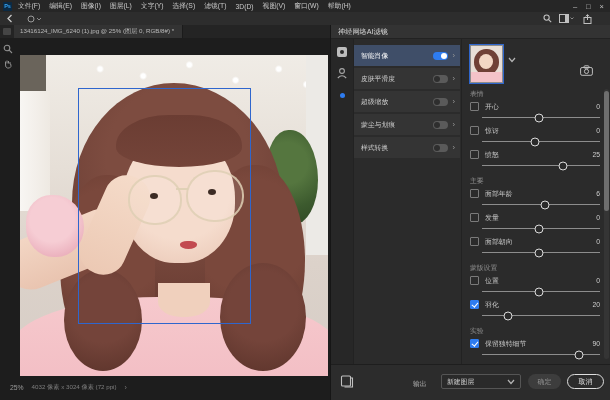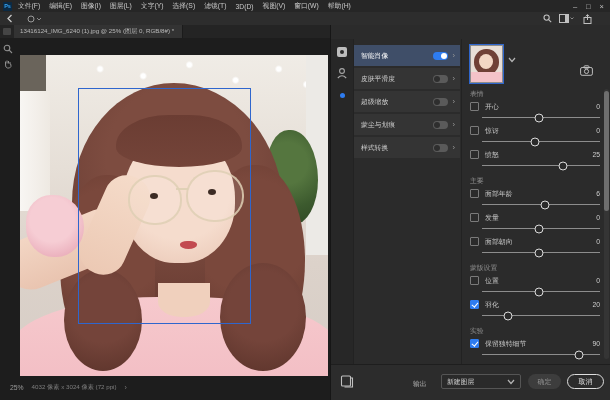--- a/index.html
+++ b/index.html
@@ -263,20 +263,23 @@
     </div>
 
     <div id="statusbar">
       <span id="statuszoom">25%</span>
       <span id="statusinfo">4032 像素 x 3024 像素 (72 ppi)</span>
       <span class="statchev">›</span>
     </div>
   </div>
 
   <div id="panel" class="abs">
+    <div id="panelheader">
+      <span>神经网络AI滤镜</span>
+    </div>
 
     <div id="panelbody">
 
       <div id="rail">
         <span class="railicon" style="top:7px;">
           <svg width="12" height="12" viewBox="0 0 12 12">
               <rect x="1" y="1" width="10" height="10" rx="2" fill="#bdbdbd"></rect>
               <circle cx="6" cy="6" r="2" fill="#2b2b2b"></circle>
             </svg>
         </span>

